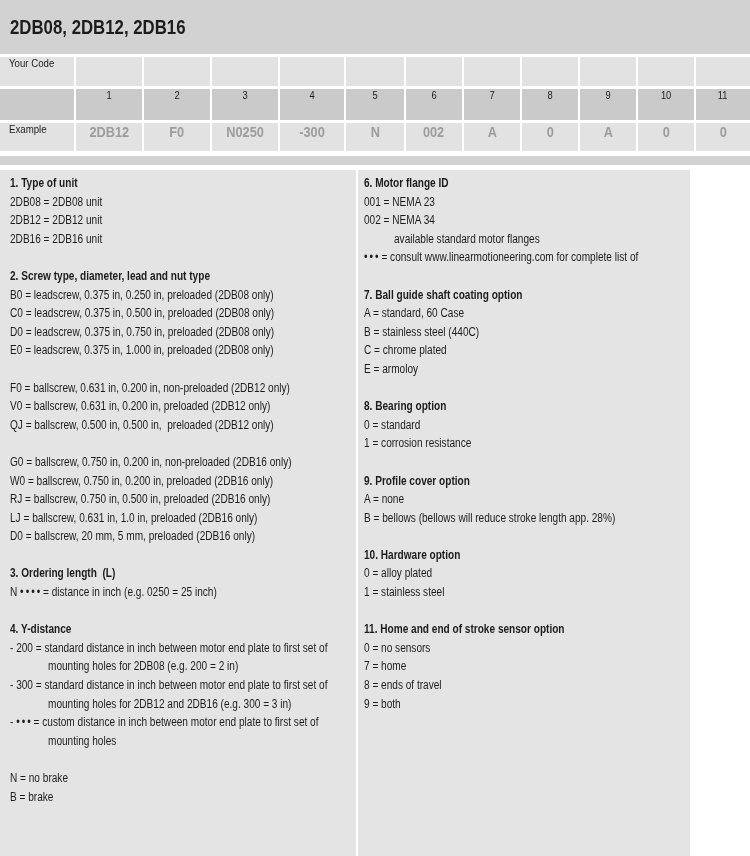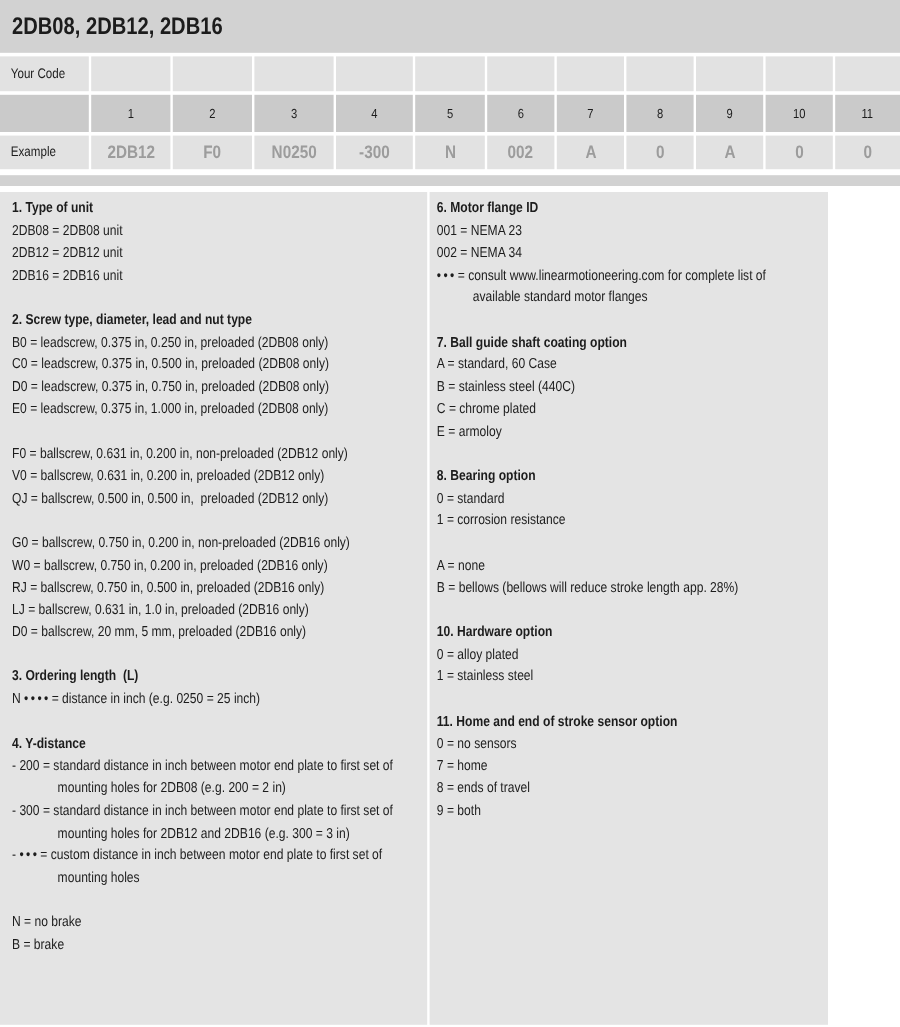--- a/index.html
+++ b/index.html
@@ -8,35 +8,35 @@
     background: #ffffff;
     font-family: "Liberation Sans", sans-serif;
     color: #1c1c1c;
     overflow: hidden;
   }
   
   .t   { display: inline-block; transform: scaleX(0.84); transform-origin: 0 50%; white-space: pre; }
   .t-c { display: inline-block; transform: scaleX(0.85); transform-origin: 50% 50%; white-space: pre; }
 
   .page-header {
-    height: 44px; background: #d2d2d2;
+    height: 54px; background: #d2d2d2;
     display: flex; align-items: center;
     padding-left: 10px; box-sizing: border-box;
     margin-bottom: 3px;
   }
   .page-title { font-size: 20px; font-weight: bold; }
 
   #code-grid {
     display: grid;
     grid-template-columns: 74px 66px 66px 66px 64px 58px 56px 56px 56px 56px 56px 54px;
     grid-template-rows: 29px 31px 28px;
     gap: 3px 2px;
     background: #ffffff;
   }
-  .cell { box-sizing: border-box; display: flex; align-items: center; overflow: hidden; }
+  .cell { box-sizing: border-box; display: flex; overflow: hidden; }
   .cell.light  { background: #e2e2e2; }
   .cell.dark   { background: #cacaca; }
   .cell.center { justify-content: center; }
   .cell.label  { padding-left: 9px; font-size: 11.5px; }
   .cell .num   { font-size: 11px; }
   .cell .val   { font-size: 15px; font-weight: bold; color: #9c9c9c; }
 
   .separator-bar { height: 9px; background: #d2d2d2; margin: 5px 0; }
 
   #content { display: flex; column-gap: 2px; height: 694px; background: #ffffff; }
@@ -187,36 +187,37 @@
       <div class="section">
         <div class="line"><span class="t">N = no brake</span></div>
         <div class="line"><span class="t">B = brake</span></div>
       </div>
     </div>
   <div class="panel panel-right" id="panel-right">
       <div class="section">
         <div class="line heading"><span class="t">6. Motor flange ID</span></div>
         <div class="line"><span class="t">001 = NEMA 23</span></div>
         <div class="line"><span class="t">002 = NEMA 34</span></div>
+        <div class="line indent"><span class="t">available standard motor flanges</span></div>
         <div class="line"><span class="t">• • • = consult www.linearmotioneering.com for complete list of</span></div>
-        <div class="line indent"><span class="t">available standard motor flanges</span></div>
       </div>
       <div class="section">
         <div class="line heading"><span class="t">7. Ball guide shaft coating option</span></div>
         <div class="line"><span class="t">A = standard, 60 Case</span></div>
         <div class="line"><span class="t">B = stainless steel (440C)</span></div>
         <div class="line"><span class="t">C = chrome plated</span></div>
         <div class="line"><span class="t">E = armoloy</span></div>
       </div>
       <div class="section">
         <div class="line heading"><span class="t">8. Bearing option</span></div>
         <div class="line"><span class="t">0 = standard</span></div>
         <div class="line"><span class="t">1 = corrosion resistance</span></div>
       </div>
       <div class="section">
+        <div class="line heading"><span class="t">9. Profile cover option</span></div>
         <div class="line"><span class="t">A = none</span></div>
         <div class="line"><span class="t">B = bellows (bellows will reduce stroke length app. 28%)</span></div>
       </div>
       <div class="section">
         <div class="line heading"><span class="t">10. Hardware option</span></div>
         <div class="line"><span class="t">0 = alloy plated</span></div>
         <div class="line"><span class="t">1 = stainless steel</span></div>
       </div>
       <div class="section">
         <div class="line heading"><span class="t">11. Home and end of stroke sensor option</span></div>

